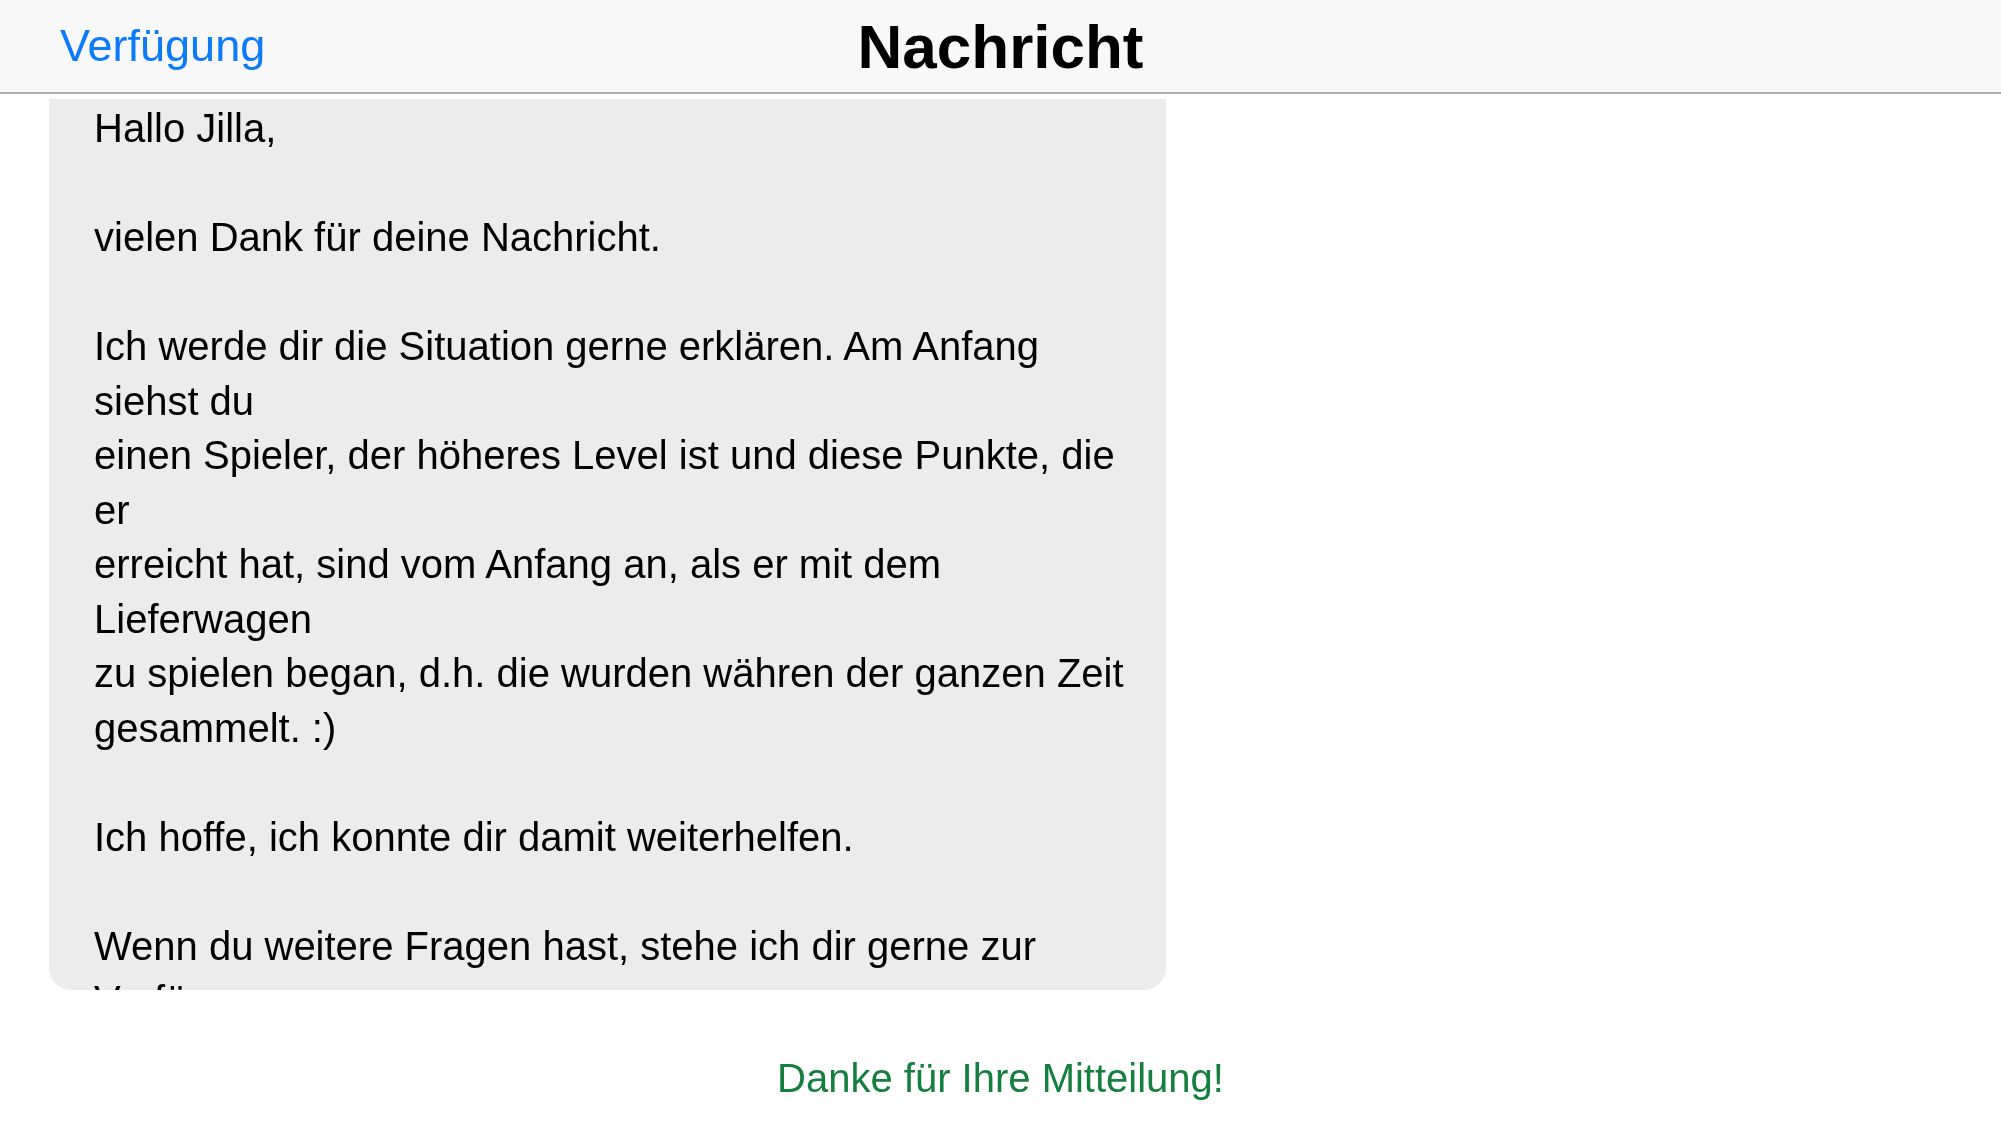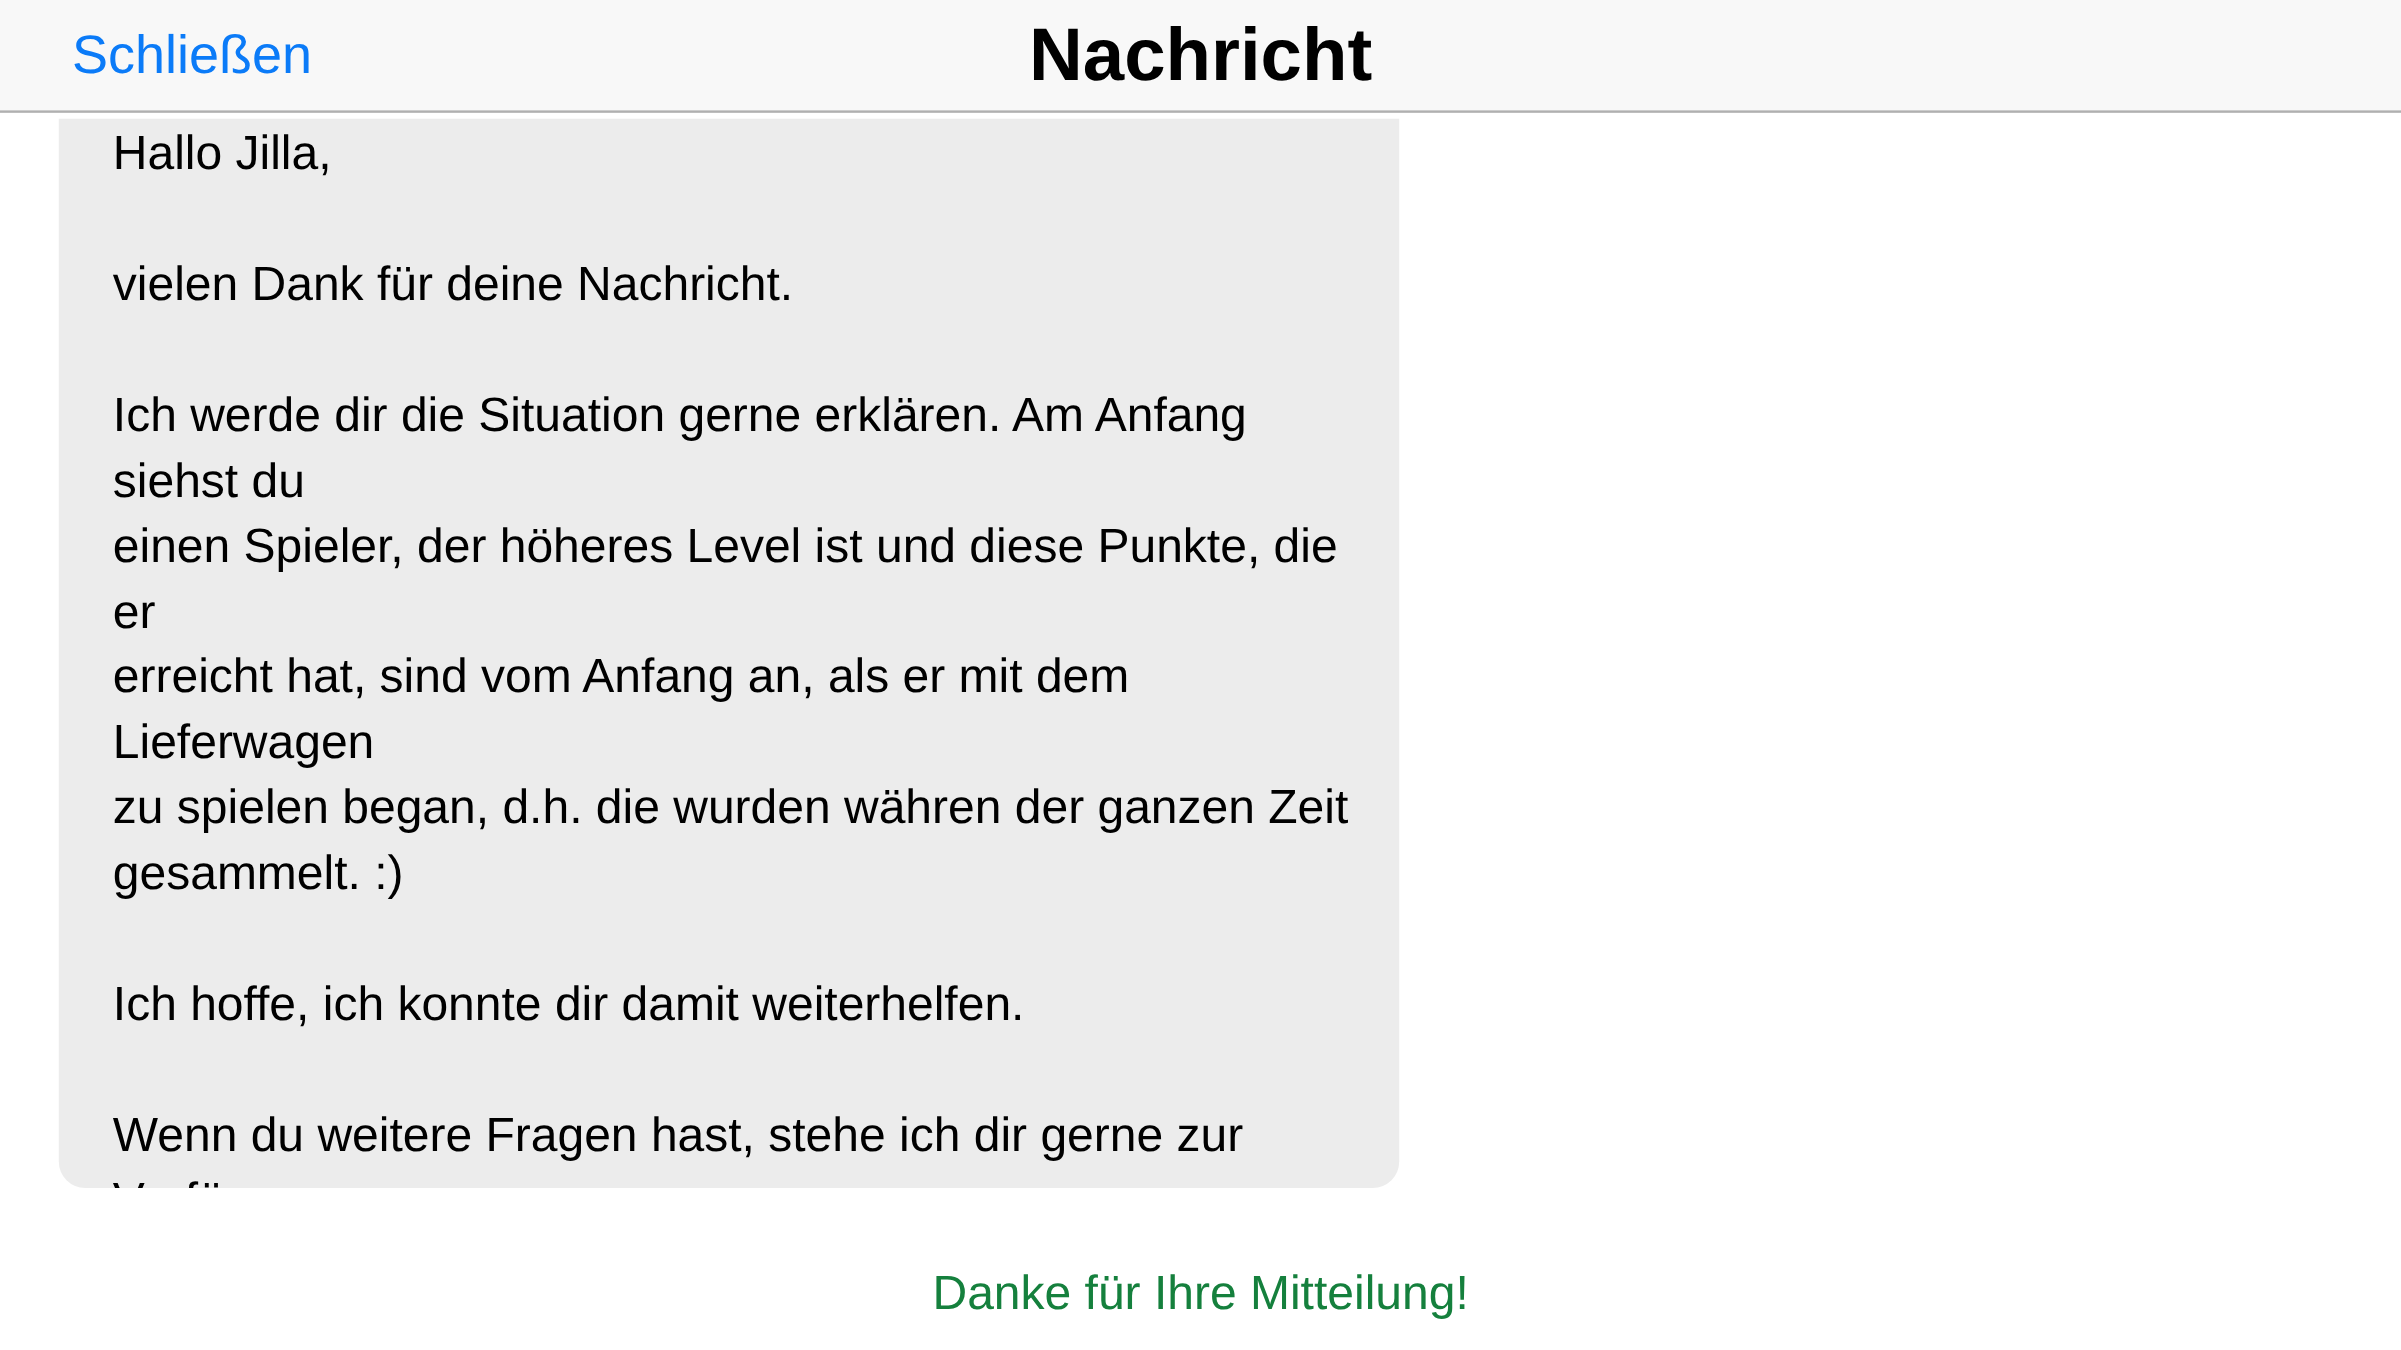--- a/index.html
+++ b/index.html
@@ -68,21 +68,21 @@
     text-align: center;
     font-size: 40px;
     line-height: 48px;
     color: #15803d;
   }
 </style>
 </head>
 <body>
 
 <div class="navbar">
-  <button class="close-btn">Schließen</button>
+  <button class="close-btn">Verfügung</button>
   <div class="nav-title">Nachricht</div>
 </div>
 
 <div class="message-panel">
   <div class="message-text">Hallo Jilla,
 
 vielen Dank für deine Nachricht.
 
 Ich werde dir die Situation gerne erklären. Am Anfang siehst du
 einen Spieler, der höheres Level ist und diese Punkte, die er

